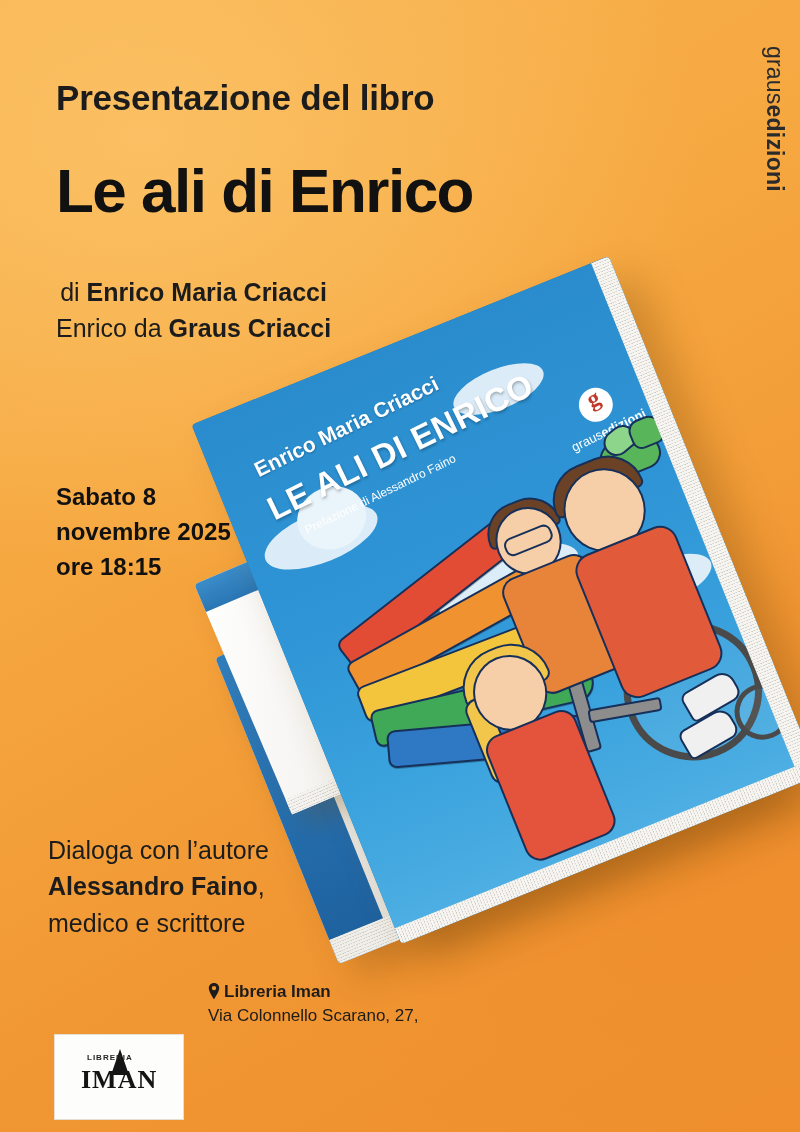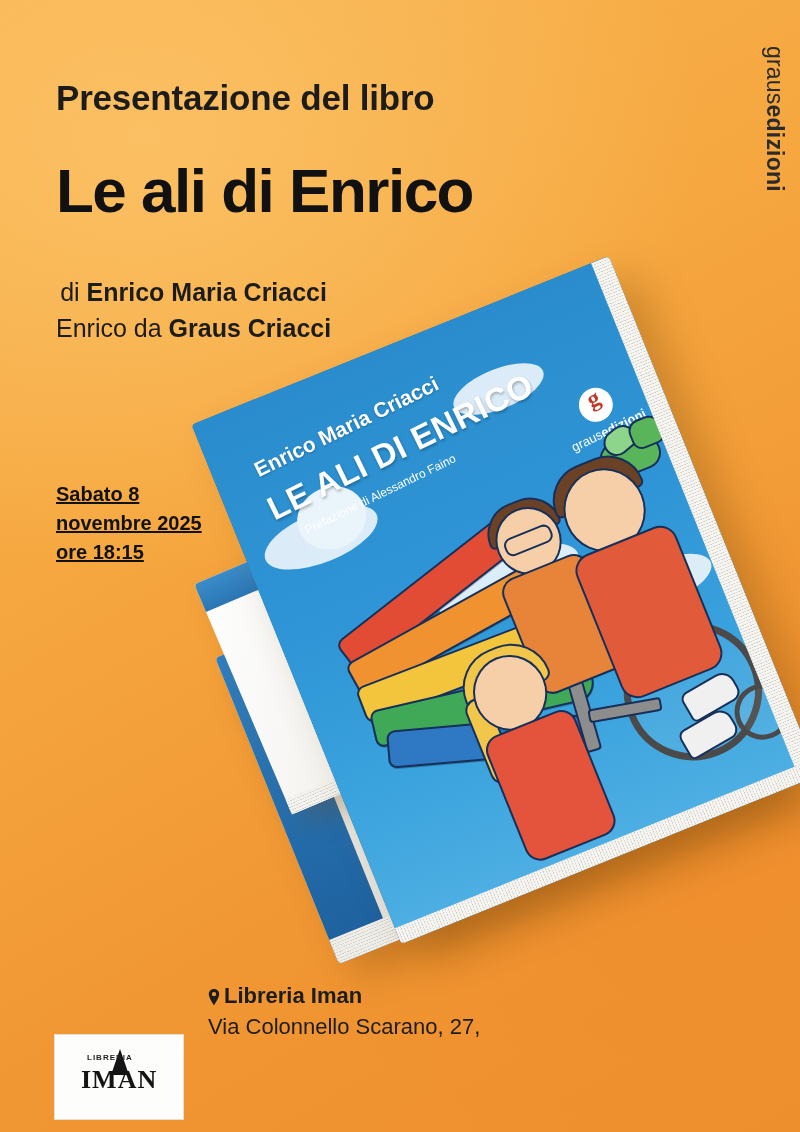--- a/index.html
+++ b/index.html
@@ -66,43 +66,42 @@
     color: #1c1c1c;
     line-height: 1.42;
     text-align: center;
   }
   .byline b { font-weight: 700; }
 
   .datebox {
     position: absolute;
     left: 56px;
     top: 480px;
-    font-size: 20px;
+    font-size: 24px;
     font-weight: 700;
     color: #111;
     line-height: 1.45;
-    text-decoration: underline;
   }
 
   .dialog {
     position: absolute;
     left: 48px;
     top: 832px;
     font-size: 25px;
     color: #1c1c1c;
     line-height: 1.45;
   }
   .dialog b { font-weight: 700; }
 
   
   .venue {
     position: absolute;
     left: 208px;
     top: 980px;
-    font-size: 22px;
+    font-size: 17px;
     color: #1c1c1c;
     line-height: 1.42;
   }
   .venue .name { font-weight: 700; }
   .pin {
     display: inline-block;
     width: 12px;
     height: 16px;
     vertical-align: -2px;
     margin-right: 4px;
@@ -573,20 +572,27 @@
       <div class="kid hair girl-hair"></div>
       <div class="kid hair girl-braid"></div>
       <div class="kid kid-head girl-head"></div>
       <div class="kid girl-body"></div>
 
       <div class="pages-edge"></div>
       <div class="bottom-edge"></div>
     </div>
   </div>
 
+  <div class="dialog">
+    <div>Dialoga con l’autore</div>
+    <div>
+      <b>Alessandro Faino</b><span>,</span>
+    </div>
+    <div>medico e scrittore</div>
+  </div>
 
   <div class="logo-box">
     <div class="logo-inner">
       <div class="logo-mark"></div>
       <div class="logo-word-top">LIBRERIA</div>
       <div class="logo-word-main">IMAN</div>
     </div>
   </div>
 
   <div class="venue">

